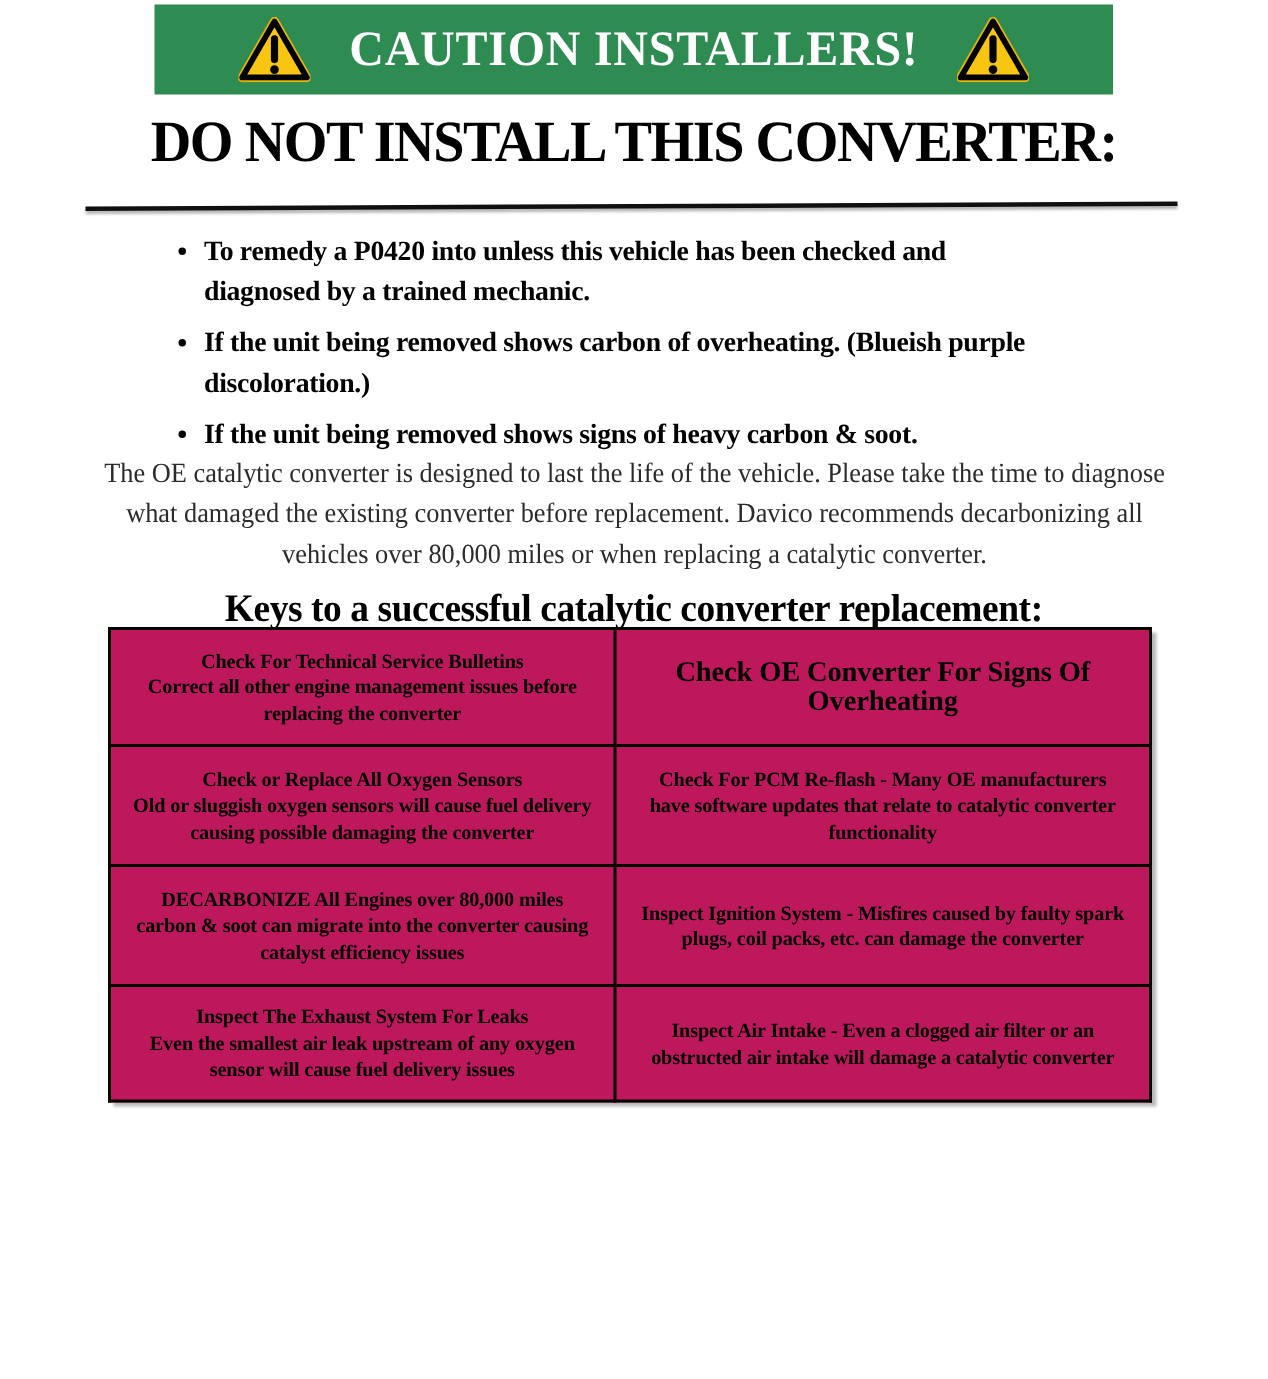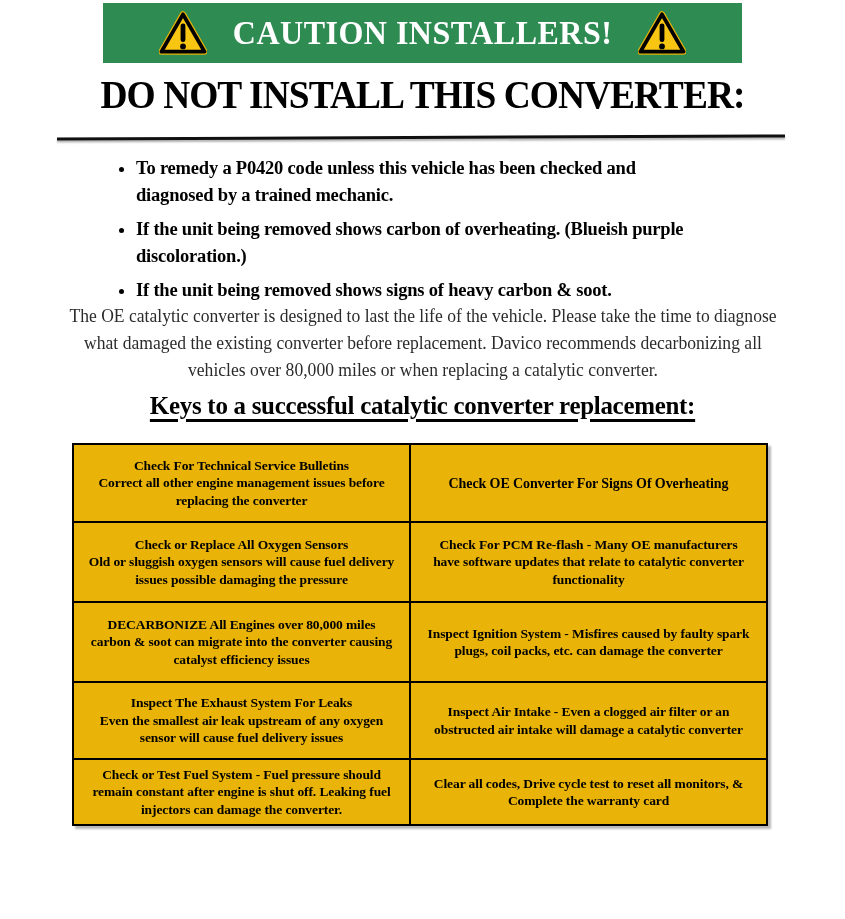--- a/index.html
+++ b/index.html
@@ -54,31 +54,31 @@
   
   .h2 {
     position:absolute; top:391px; left:0; width:100%; margin:0;
     text-align:center; font-size:26px; font-weight:bold; letter-spacing:-0.3px;
     text-decoration:underline; text-decoration-thickness:2.5px; text-underline-offset:5px;
     transform:scaleX(0.96);
   }
 
   
   .keys {
-    position:absolute; top:443px; left:72px; width:694px;
-    border-collapse:collapse; table-layout:fixed; background:#eab308;
+    position:absolute; top:418px; left:72px; width:694px;
+    border-collapse:collapse; table-layout:fixed; background:#be185d;
     box-shadow:3px 3px 2px rgba(0,0,0,0.28);
   }
   .keys td {
     border:2.5px solid #000;
     text-align:center; vertical-align:middle;
     font-weight:bold; font-size:13.5px; line-height:17.5px;
     padding:4px 14px; white-space:pre-line; letter-spacing:-0.1px;
   }
-  .keys td.big { font-size:14px; line-height:19px;border-radius:13px; }
+  .keys td.big { font-size:19px; line-height:19px;border-radius:13px; }
   .keys tr:nth-child(1){ height:78px; }
   .keys tr:nth-child(2){ height:80px; }
   .keys tr:nth-child(3){ height:80px; }
   .keys tr:nth-child(4){ height:77px;margin-top:48px; }
   .keys tr:nth-child(5){ height:66px; }
   .keys tr:nth-child(6){ height:76px; }
 </style>
 </head>
 <body>
 
@@ -102,21 +102,21 @@
         <circle cx="50" cy="74" r="6" fill="#000000"></circle>
       </svg>
     </span>
   </div>
 
   <h1 class="h1">DO NOT INSTALL THIS CONVERTER:</h1>
 
   <div class="rule"></div>
 
   <ul class="bullets">
-    <li>To remedy a P0420 code unless this vehicle has been checked and
+    <li>To remedy a P0420 into unless this vehicle has been checked and
 diagnosed by a trained mechanic.</li>
     <li>If the unit being removed shows carbon of overheating. (Blueish purple
 discoloration.)</li>
     <li>If the unit being removed shows signs of heavy carbon &amp; soot.</li>
   </ul>
 
   <p class="para">The OE catalytic converter is designed to last the life of the vehicle. Please take the time to diagnose
 what damaged the existing converter before replacement. Davico recommends decarbonizing all
 vehicles over 80,000 miles or when replacing a catalytic converter.</p>
 
@@ -128,32 +128,28 @@
         <col style="width:357px">
       </colgroup>
     <tbody>
       <tr>
         <td>Check For Technical Service Bulletins
 Correct all other engine management issues before replacing the converter</td>
         <td class="big">Check OE Converter For Signs Of Overheating</td>
       </tr>
       <tr>
         <td>Check or Replace All Oxygen Sensors
-Old or sluggish oxygen sensors will cause fuel delivery issues possible damaging the pressure</td>
+Old or sluggish oxygen sensors will cause fuel delivery causing possible damaging the converter</td>
         <td>Check For PCM Re-flash - Many OE manufacturers have software updates that relate to catalytic converter functionality</td>
       </tr>
       <tr>
         <td>DECARBONIZE All Engines over 80,000 miles carbon &amp; soot can migrate into the converter causing catalyst efficiency issues</td>
         <td>Inspect Ignition System - Misfires caused by faulty spark plugs, coil packs, etc. can damage the converter</td>
       </tr>
       <tr>
         <td>Inspect The Exhaust System For Leaks
 Even the smallest air leak upstream of any oxygen sensor will cause fuel delivery issues</td>
         <td>Inspect Air Intake - Even a clogged air filter or an obstructed air intake will damage a catalytic converter</td>
       </tr>
-      <tr>
-        <td>Check or Test Fuel System - Fuel pressure should remain constant after engine is shut off.  Leaking fuel injectors can damage the converter.</td>
-        <td>Clear all codes,  Drive cycle test to reset all monitors, &amp; Complete the warranty card</td>
-      </tr>
     </tbody>
   </table>
 
 </div>
 
 </body></html>

